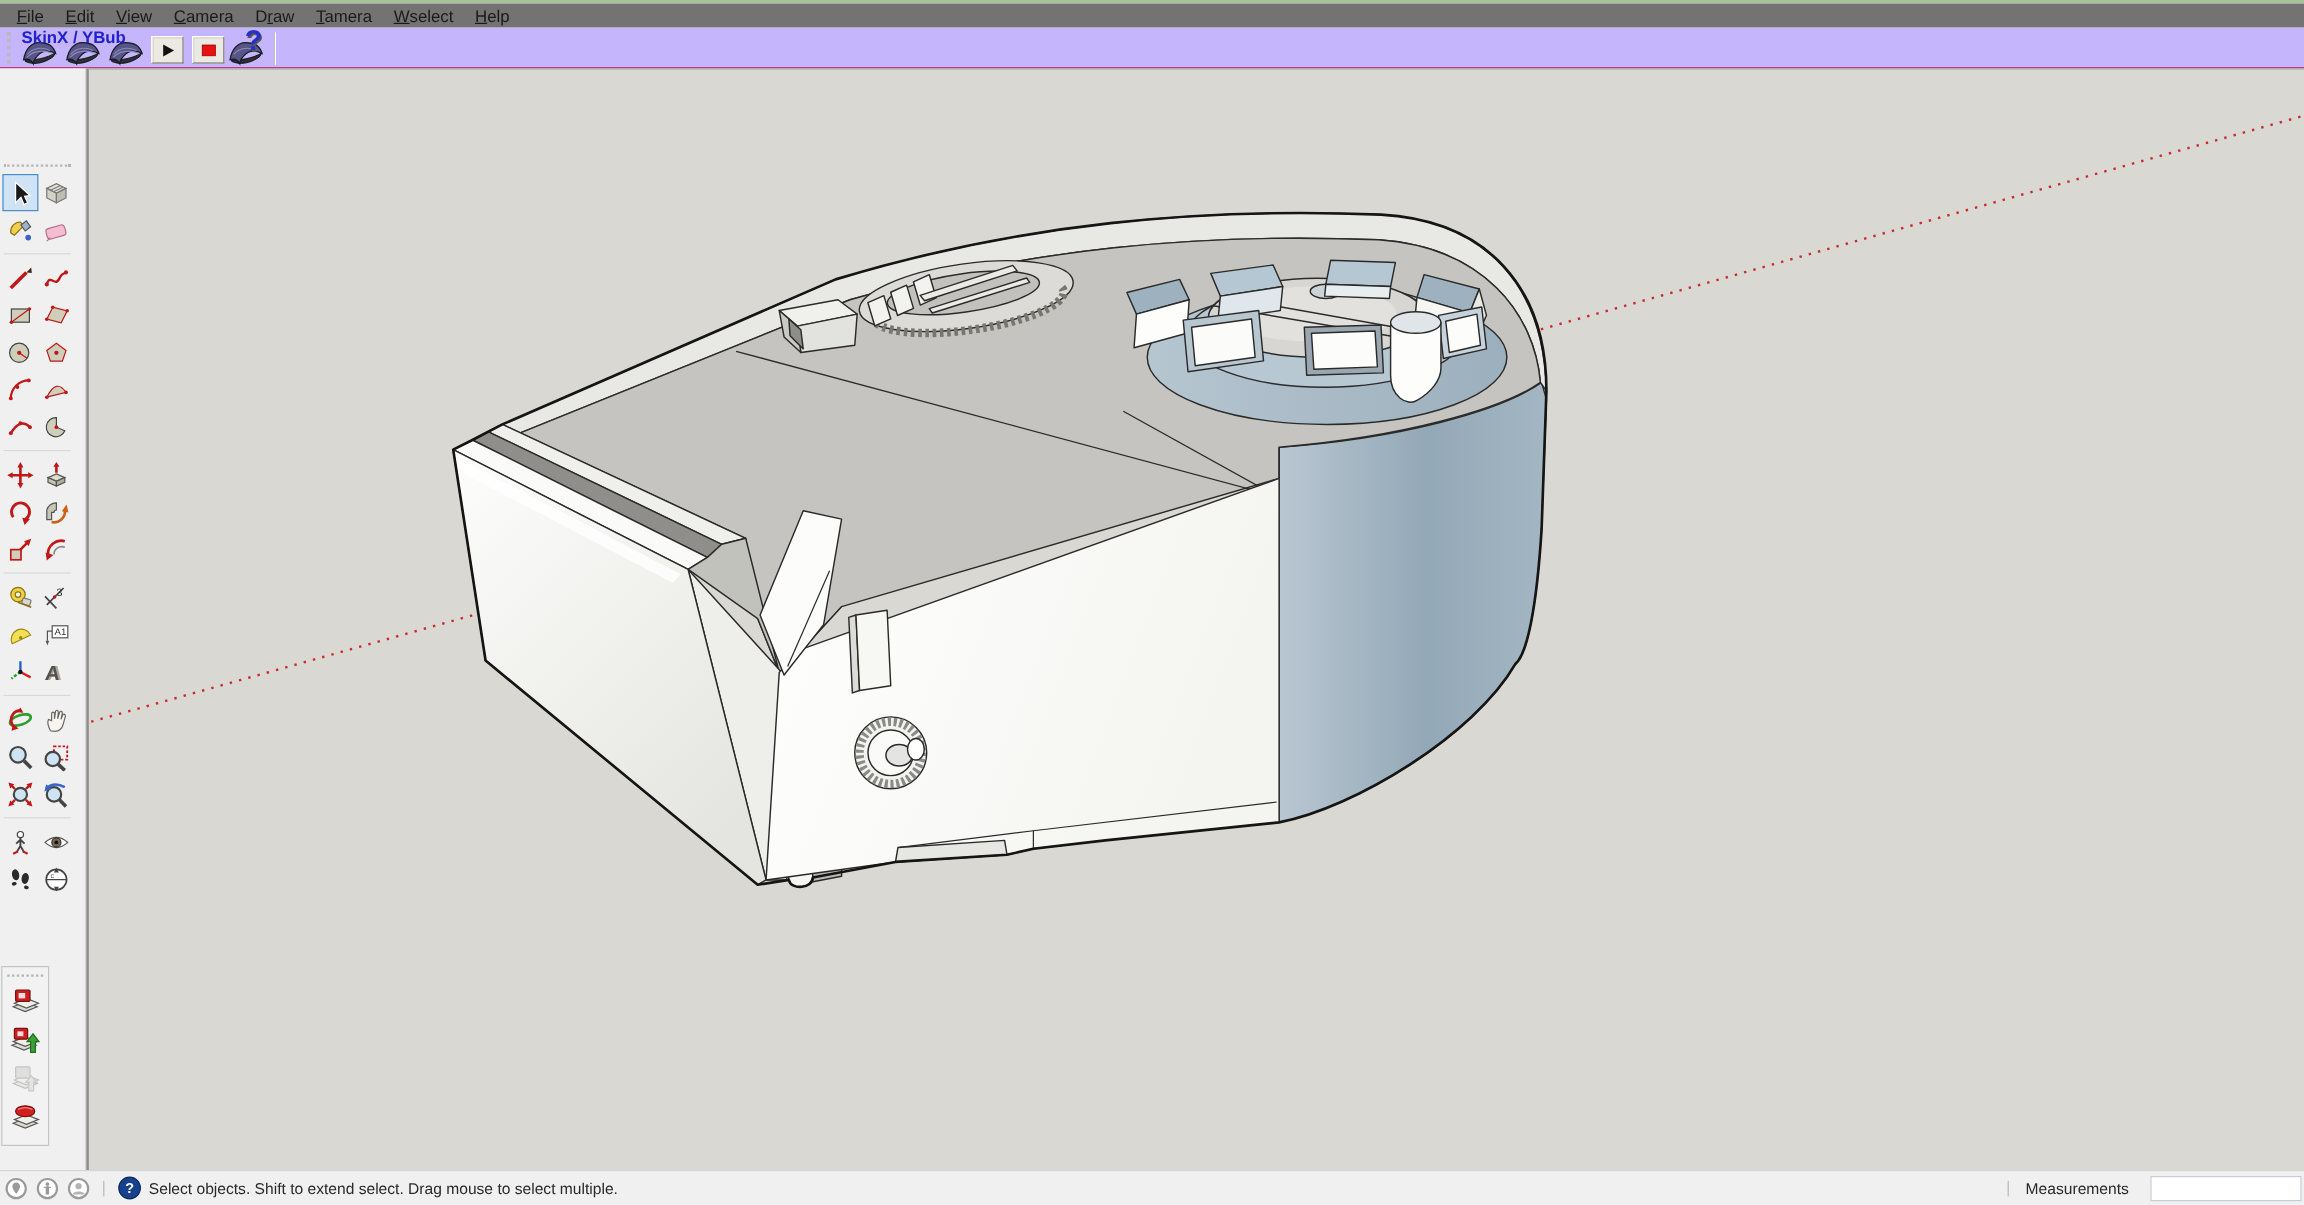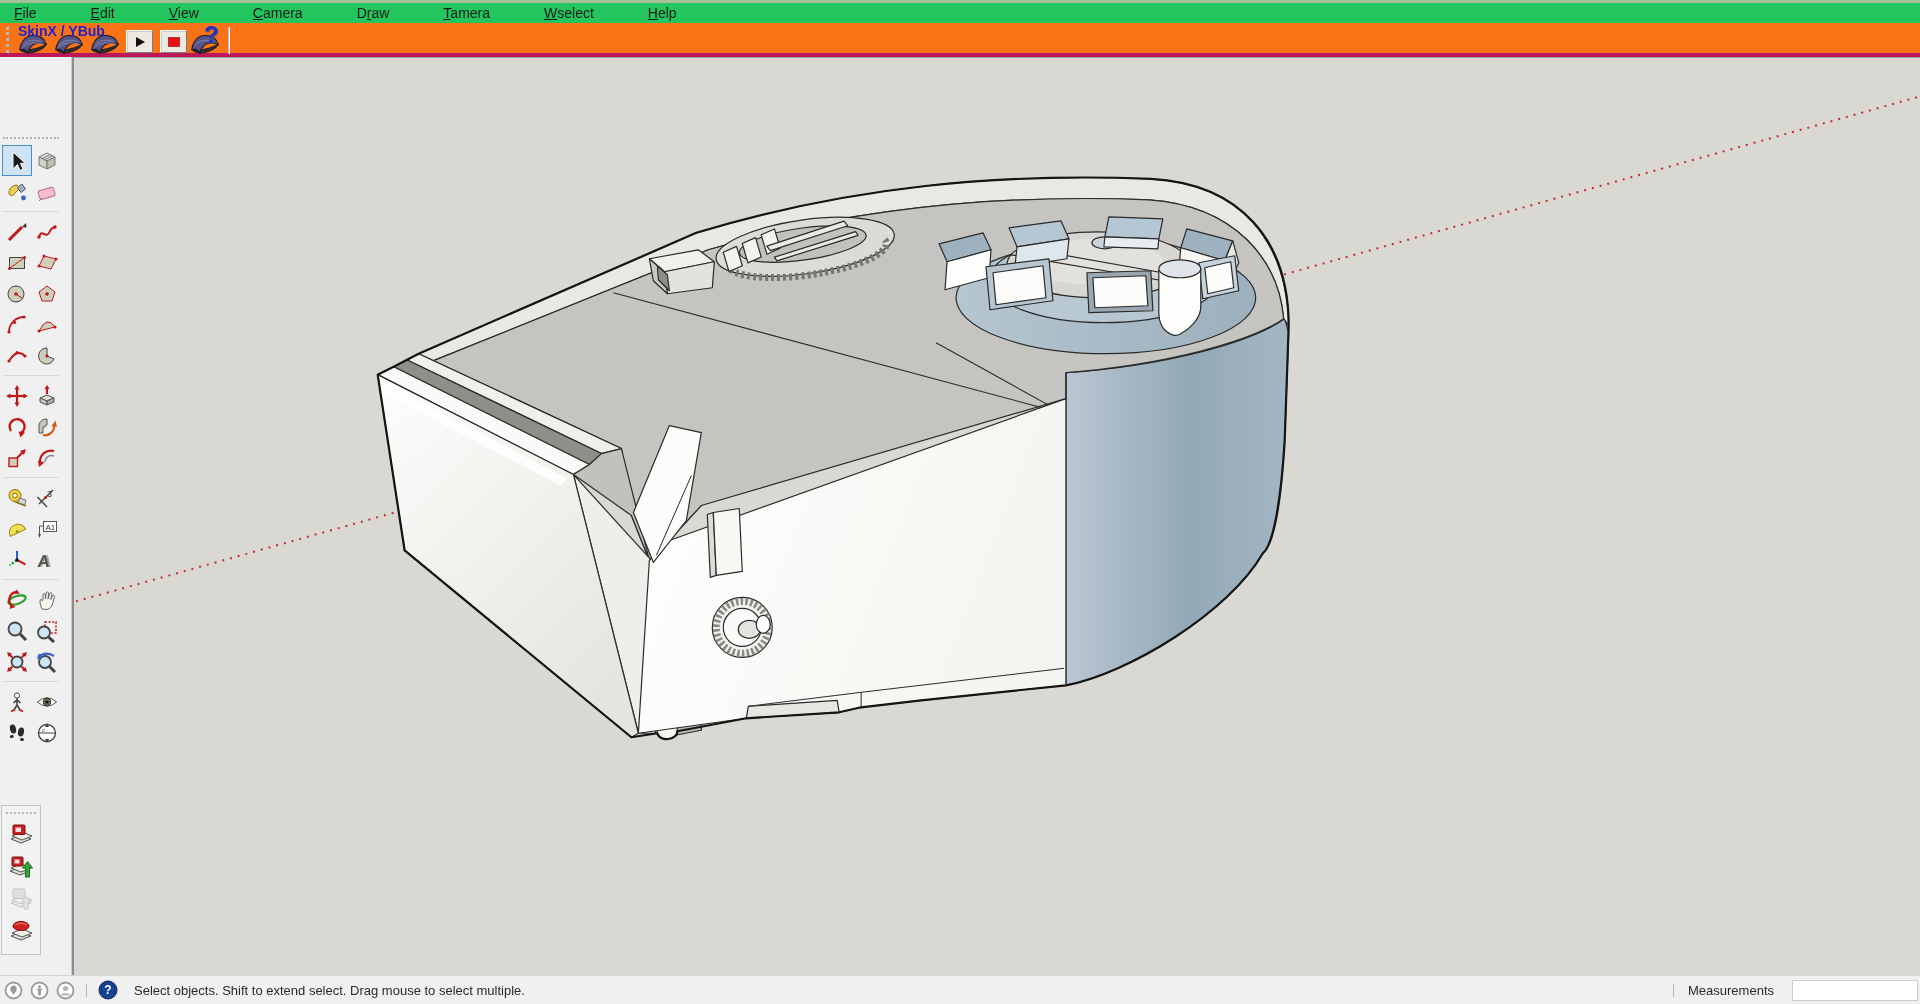--- a/index.html
+++ b/index.html
@@ -2,28 +2,28 @@
 <html><head>
 <meta charset="utf-8">
 <style>
   * { margin:0; padding:0; box-sizing:border-box; }
   html,body { width:1920px; height:1004px; overflow:hidden;
     font-family:"Liberation Sans", sans-serif; background:#f0f0f0; }
 
   .titlebar-strip { height:3px; background:#a6c09a; }
 
   
-  .menubar { height:20px; background:#22c55e; display:flex; align-items:center;
-    padding-left:5px; font-size:14px; color:#1a1a1a;gap:36px; }
+  .menubar { height:20px; background:#737373; display:flex; align-items:center;
+    padding-left:5px; font-size:14px; color:#1a1a1a; }
   .menu-item { padding:1px 9px; cursor:default; white-space:nowrap; }
   .menu-item .mn { text-decoration:underline; }
 
   
-  .toolbar { height:34px; background:#f97316; position:relative;
-    border-bottom:4px solid #be185d; }
+  .toolbar { height:34px; background:#c4b5fd; position:relative;
+    border-bottom:1px solid #be185d; }
   .tb-handle { position:absolute; left:6px; top:4px; width:3px; height:26px;
     border-left:3px dotted #b9b9b9; }
   .skin-label { position:absolute; left:18px; top:0px; font-size:14px; font-weight:bold;
     color:#2222cc; z-index:3; letter-spacing:0px; white-space:nowrap; }
   .hat { position:absolute; top:6px; width:36px; height:26px; z-index:1; }
   .bevel-btn { position:absolute; top:7px; width:27px; height:23px; background:#ece9e2;
     border-top:1px solid #ffffff; border-left:1px solid #ffffff;
     border-right:1px solid #7e7e7e; border-bottom:1px solid #7e7e7e;
     box-shadow:1px 1px 0 #cfcfc8 inset; display:flex; align-items:center; justify-content:center; }
   .tb-sep { position:absolute; top:4px; width:0; height:27px;
@@ -53,21 +53,21 @@
 
   .viewport { flex:1; position:relative; background:#dad8d3;
     border-left:2px solid #8d8d8d; border-top:1px solid #a5a5a5; }
   .viewport svg.scene { display:block; width:100%; height:100%; }
 
   
   .statusbar { height:29px; background:#f0f0f0; border-top:1px solid #d6d6d6;
     display:flex; align-items:center; font-size:13px; color:#2a2a2a; }
   .sb-icons { display:flex; align-items:center; gap:7px; margin-left:4px; }
   .sb-vline { width:1px; height:13px; background:#b9b9b9; margin:0 4px; }
-  .sb-msg { margin-left:16px; white-space:nowrap; }
+  .sb-msg { margin-left:6px; white-space:nowrap; }
   .sb-spacer { flex:1; }
   .sb-meas-label { margin:0 0 0 10px; white-space:nowrap; }
   .sb-meas-input { width:126px; height:21px; margin:0 2px 0 18px; border:1px solid #c6cdd4;
     background:#ffffff; font-family:"Liberation Sans",sans-serif; font-size:12px; padding:0 4px; }
   .icon-circle { display:block; }
 </style>
 </head>
 <body>
 
 <div class="titlebar-strip"></div>

